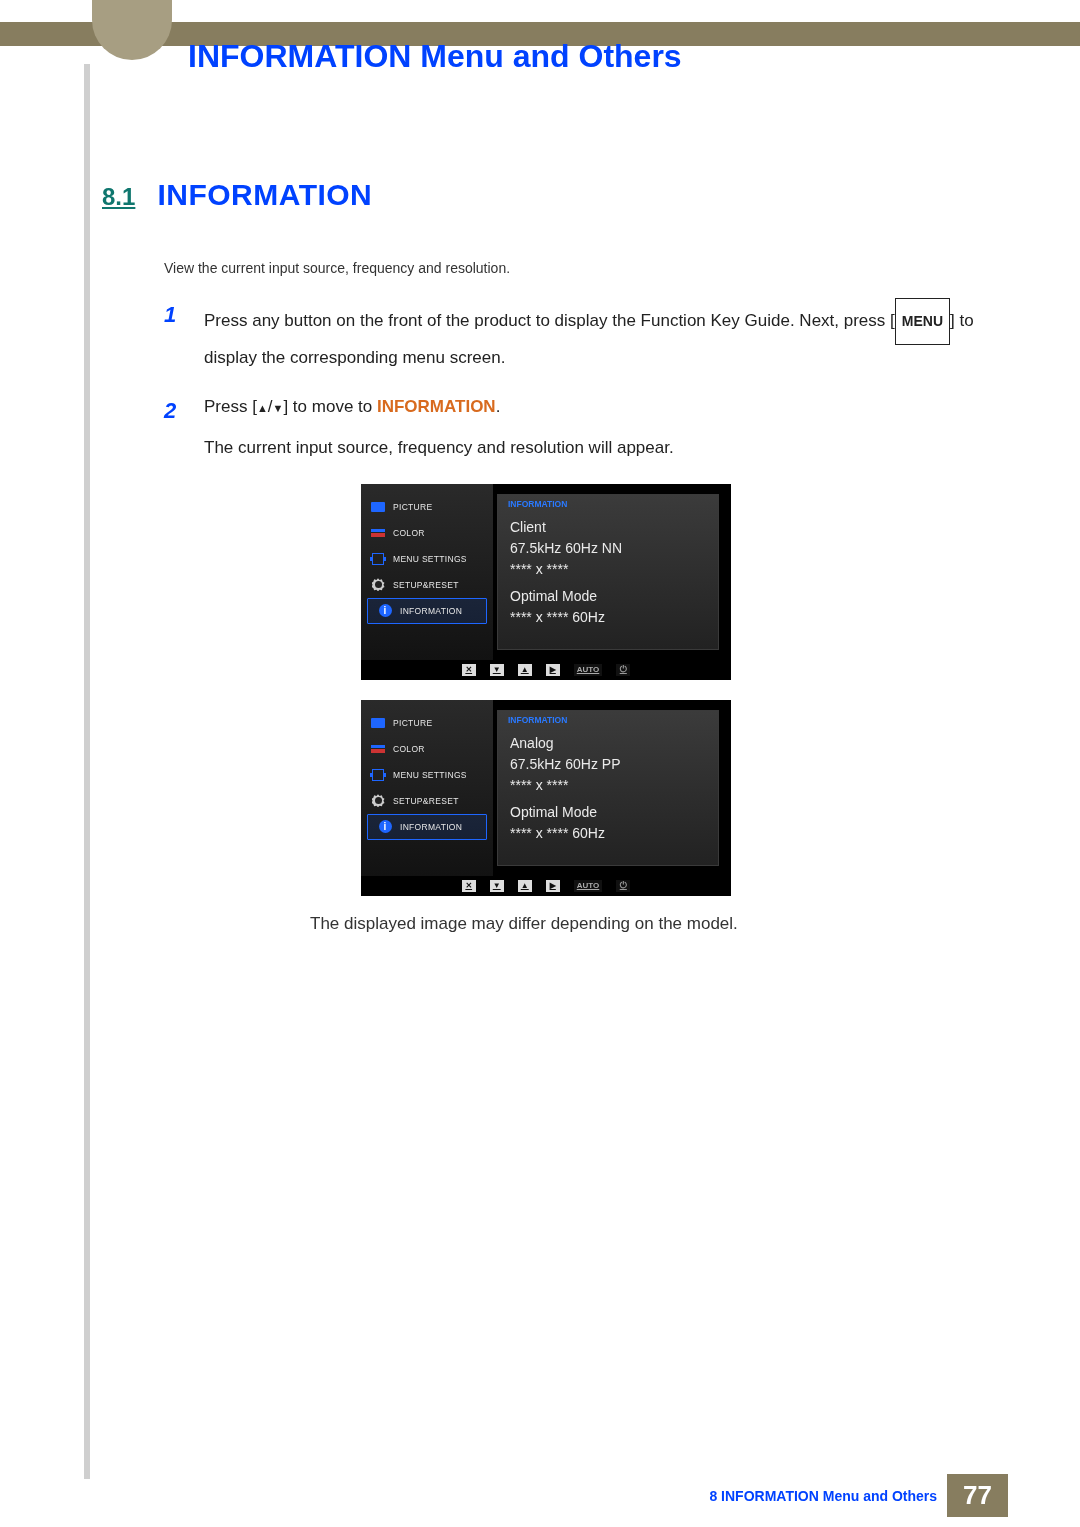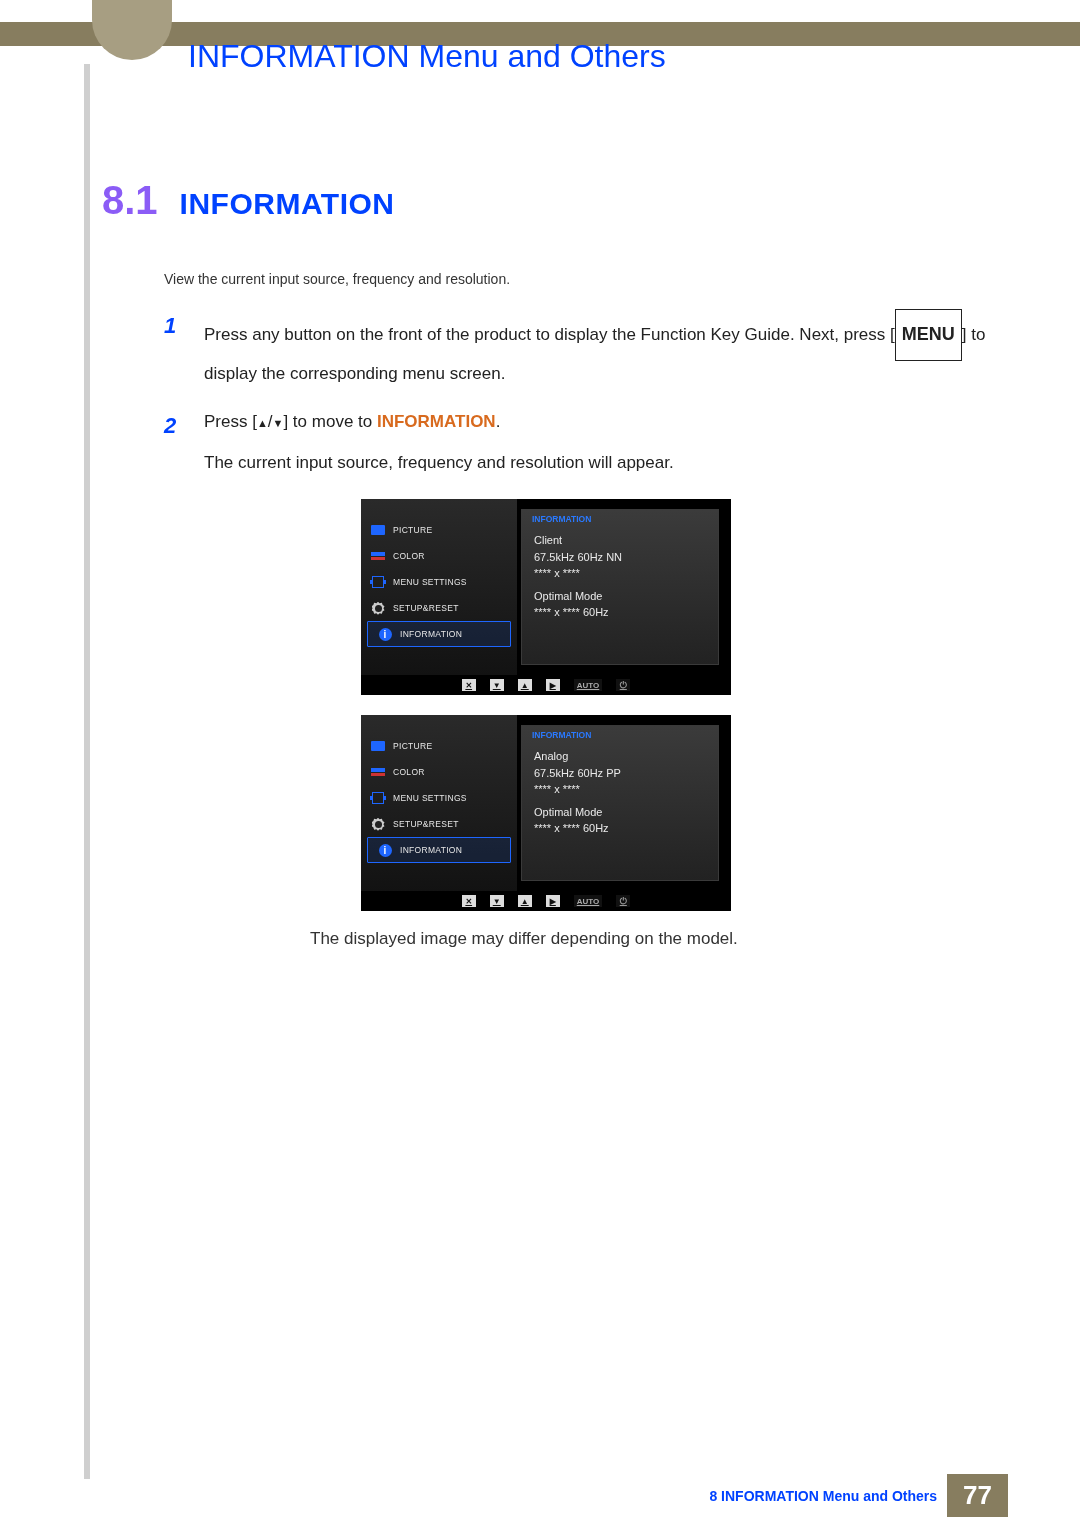--- a/index.html
+++ b/index.html
@@ -22,60 +22,60 @@
     left: 92px; top: 0;
     width: 80px; height: 60px;
     background: #a79e82;
     border-bottom-left-radius: 40px;
     border-bottom-right-radius: 40px;
   }
   .chapter-title {
     position: absolute;
     left: 188px; top: 38px;
     font-size: 32px;
-    font-weight: 400;
+    font-weight: 700;
     color: #0042ff;
   }
   .sidebar {
     position: absolute;
     left: 84px; top: 64px; bottom: 0;
     width: 6px;
     background: #cfcfcf;
   }
   .content {
     position: absolute;
     left: 102px; top: 178px;
     right: 90px;
   }
   .h2-row { display: flex; align-items: baseline; gap: 22px; }
-  .h2-num { font-size: 40px; font-weight: 700; color: #8b5cf6; }
+  .h2-num { font-size: 24px; font-weight: 700; color: #0f766e; text-decoration: underline; }
   .h2-txt { font-size: 30px; font-weight: 700; color: #0042ff; letter-spacing: .5px; }
   .body-text { margin-left: 62px; margin-top: 48px; font-size: 14px; color: #333; }
   .h3-row { margin-top: 38px; margin-left: 62px; font-size: 19px; font-weight: 700; color: #0042ff; }
   .h3-num { margin-right: 14px; }
   .step { margin-top: 22px; margin-left: 62px; display: flex; gap: 22px; font-size: 17px; line-height: 1.55; }
   .step .snum { font-size: 22px; font-style: italic; font-weight: 700; color: #0042ff; min-width: 18px; }
   .step .stext { flex: 1; }
-  .menukey { border: 1px solid #222; padding: 15px 6px; font-size: 18px; font-weight: 700; display:inline-block; line-height:1.1; }
+  .menukey { border: 1px solid #222; padding: 15px 6px; font-size: 14px; font-weight: 700; display:inline-block; line-height:1.1; }
   .tri-up::before { content:'▲'; font-size:11px; }
   .tri-dn::before { content:'▼'; font-size:11px; }
   .orange { color: #d86a1e; font-weight: 700; }
   .step-sub { margin-top: 10px; margin-left: 102px; font-size: 17px; }
 
   .osd-wrap { margin: 26px auto 0; width: 370px; }
   .osd {
     width: 370px; height: 176px;
     display: flex;
     background: #000;
     position: relative;
   }
   .osd-left {
-    width: 156px;
+    width: 132px;
     background: linear-gradient(#2a2a2a,#121212);
-    padding-top: 18px;
+    padding-top: 10px;
   }
   .osd-item {
     height: 26px;
     display: flex; align-items: center; gap: 8px;
     padding-left: 10px;
     color: #e6e6e6;
     font-size: 8.5px; letter-spacing: .3px;
   }
   .osd-item .ic {
     width: 14px; height: 10px;
@@ -97,21 +97,21 @@
     flex:1; position:relative;
     margin: 10px 12px 10px 4px;
     border: 1px solid #3a3a3a;
     background: linear-gradient(#3b3b3b,#222);
   }
   .osd-hdr {
     color:#2a79ff; font-size:8.5px; font-weight:700;
     padding: 4px 10px;
   }
   .osd-body {
-    color:#eaeaea; font-size:11px; line-height:1.5;
+    color:#eaeaea; font-size:14px; line-height:1.5;
     padding: 4px 12px;
   }
   .osd-left .hl { background:#1e66ff22; border:1px solid #1e66ff; border-radius:1px; margin:0 6px; }
   .btnbar {
     height: 20px;
     background: #000;
     display:flex; align-items:center; justify-content:center; gap:14px;
     color:#eee; font-size:8px;
   }
   .bb { width:14px; height:12px; background:#ddd; color:#111; display:inline-flex;align-items:center;justify-content:center; font-size:8px; font-weight:700;text-decoration:underline;}

